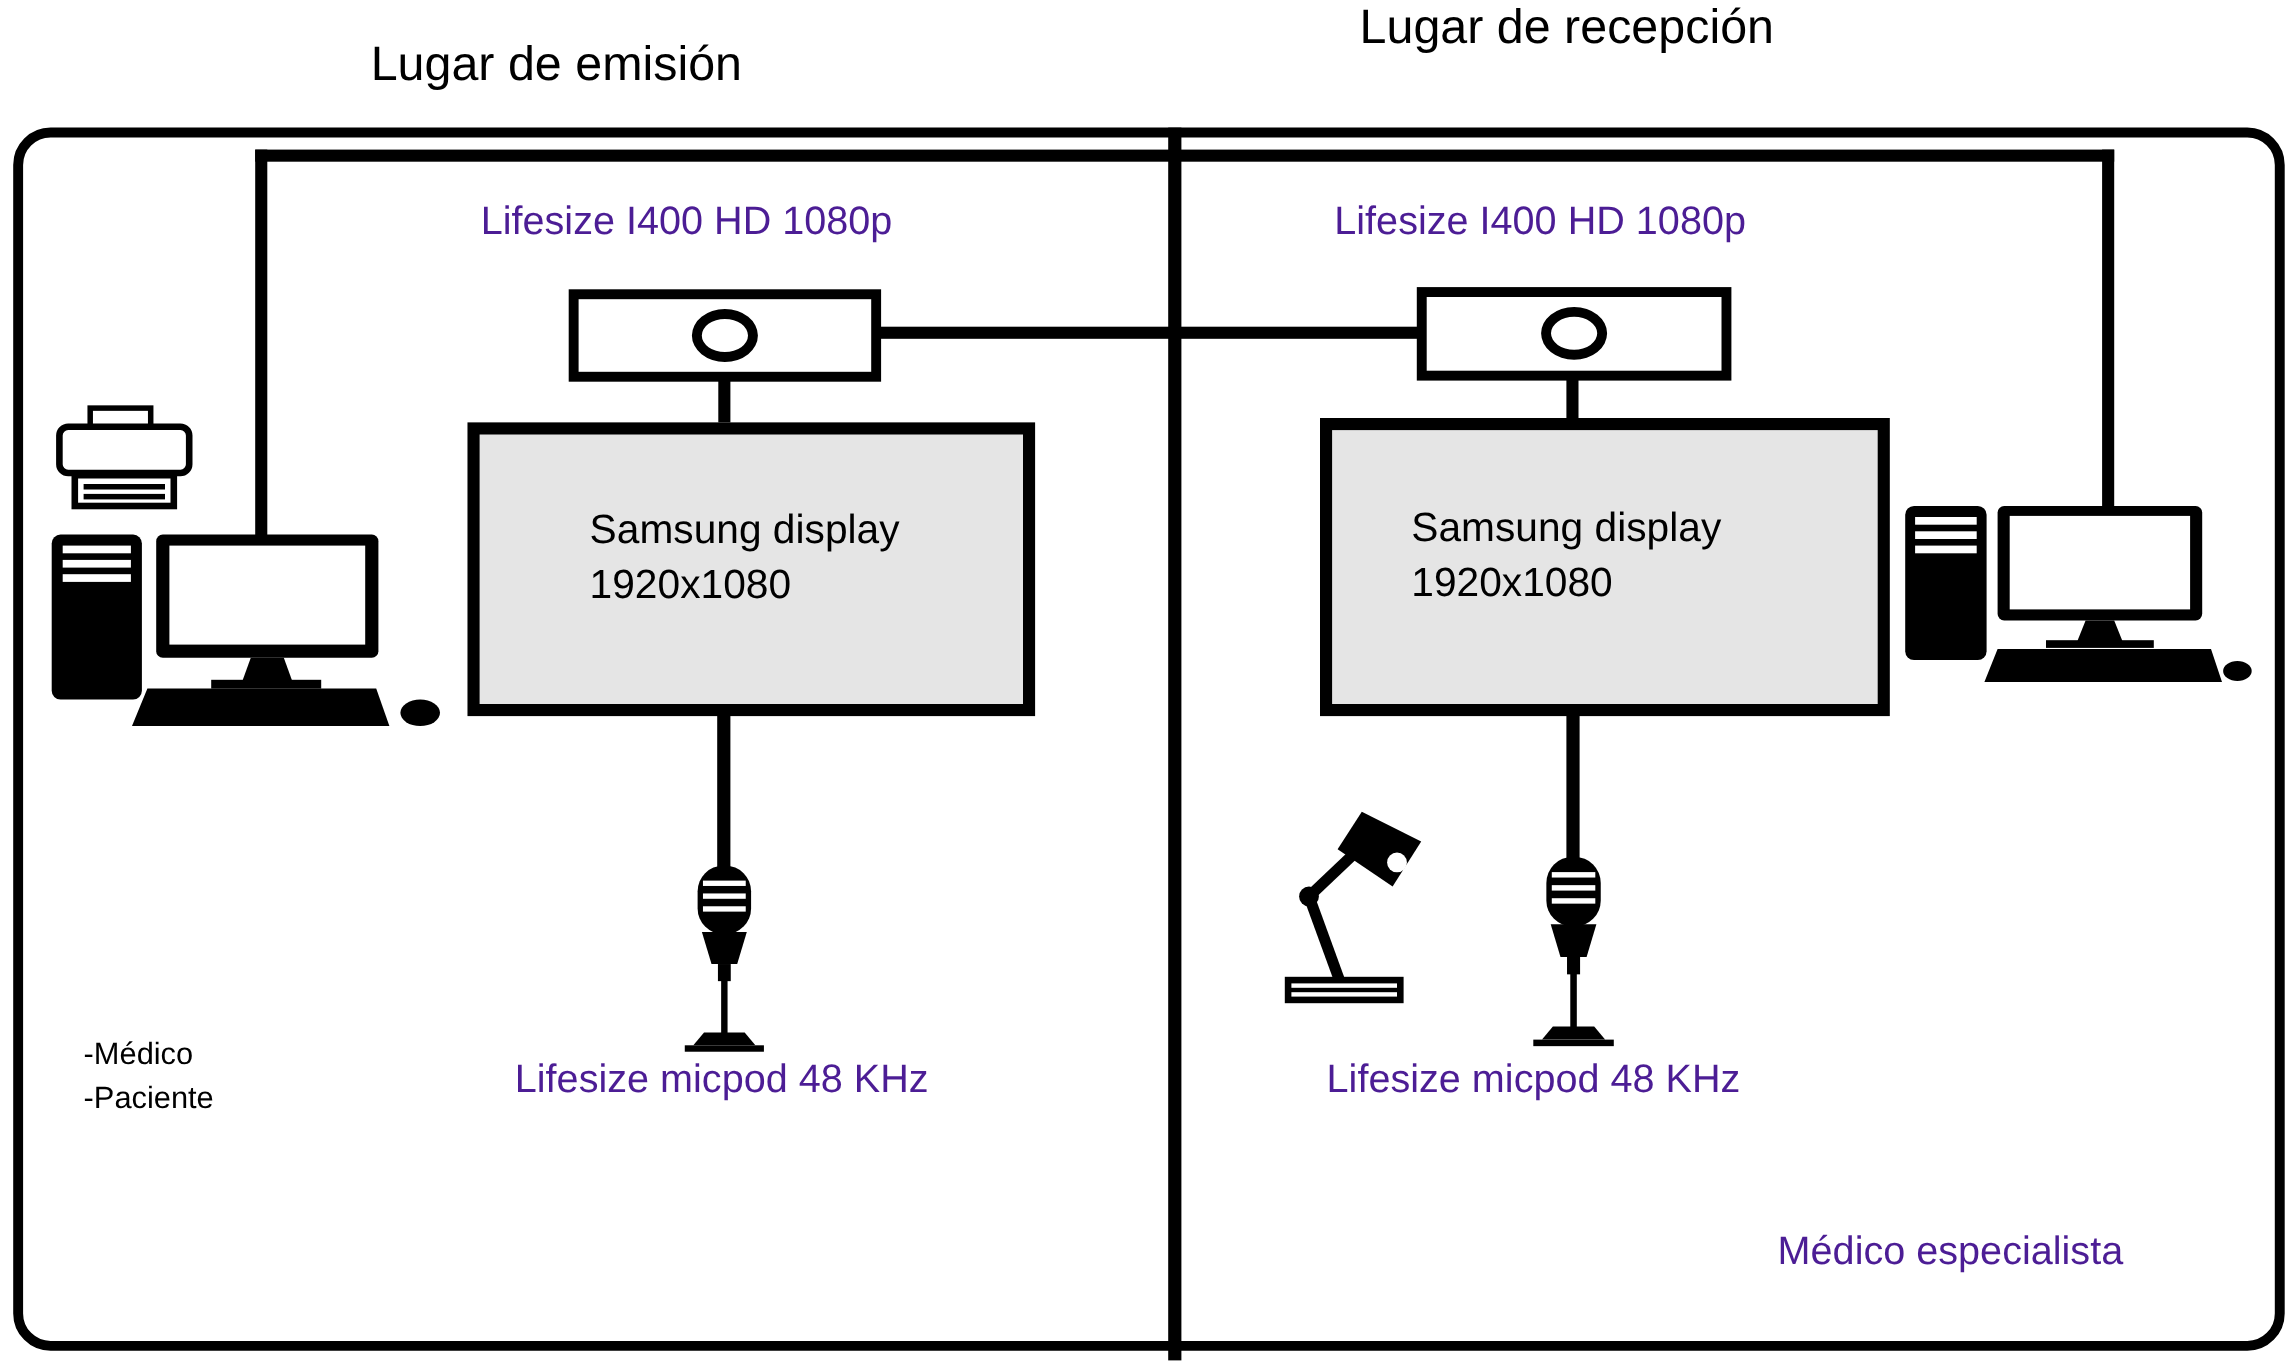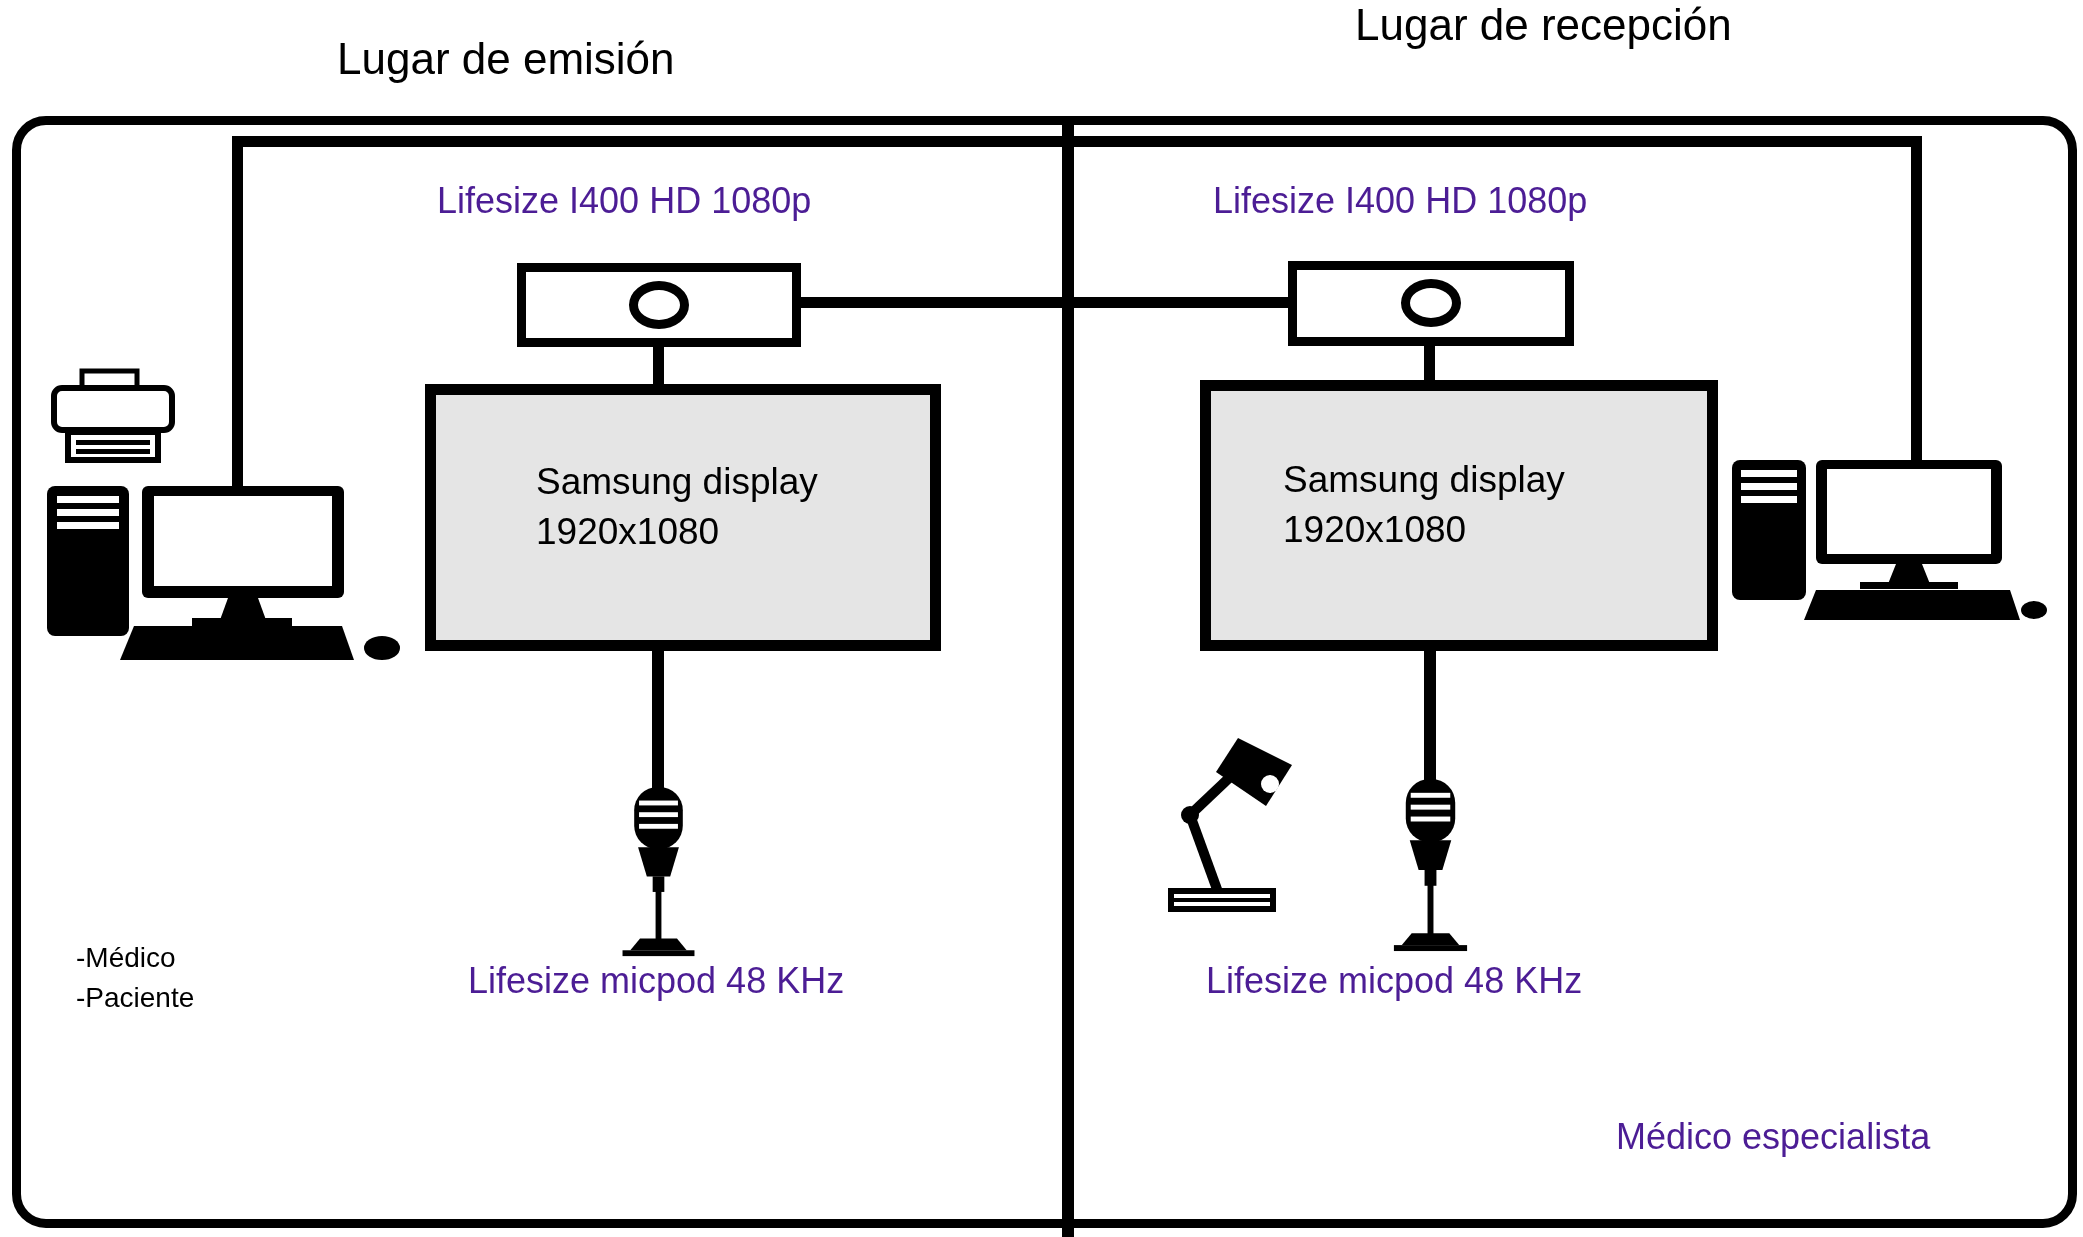--- a/index.html
+++ b/index.html
@@ -70,21 +70,21 @@
     white-space: nowrap;
   }
   svg { display: block; }
 </style>
 </head>
 <body>
 
 <div id="canvas">
 
   <div class="title" style="left:337px; top:8px;margin-top:26px;">Lugar de emisión</div>
-  <div class="title" style="left:1355px; top:0px;">Lugar de recepción</div>
+  <div class="title" style="left:1236px; top:0px;">Lugar de recepción</div>
 
   <div class="outline-box" style="left:12px; top:116px; width:2065px; height:1112px; border-radius:34px;"></div>
   <div class="line" style="left:1062px; top:116px; width:12px; height:1121px;"></div>
 
   <div class="line" style="left:232px; top:136px; width:1690px; height:11px;"></div>
   <div class="line" style="left:232px; top:136px; width:11px; height:357px;"></div>
   <div class="line" style="left:1911px; top:136px; width:11px; height:330px;"></div>
 
   <div class="label" style="left:437px; top:180px;">Lifesize I400 HD 1080p</div>
   <div class="label" style="left:1213px; top:180px;">Lifesize I400 HD 1080p</div>

